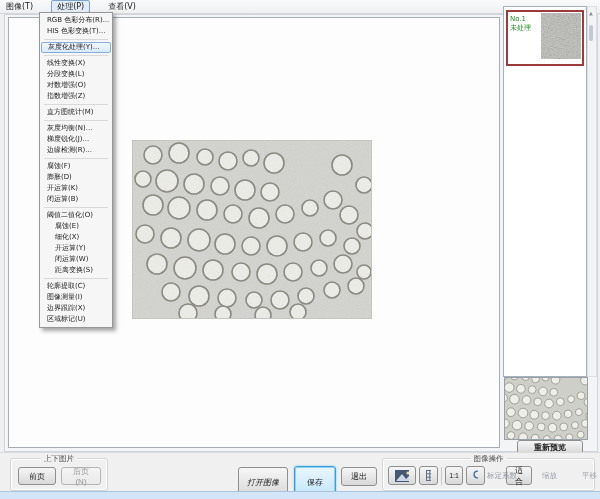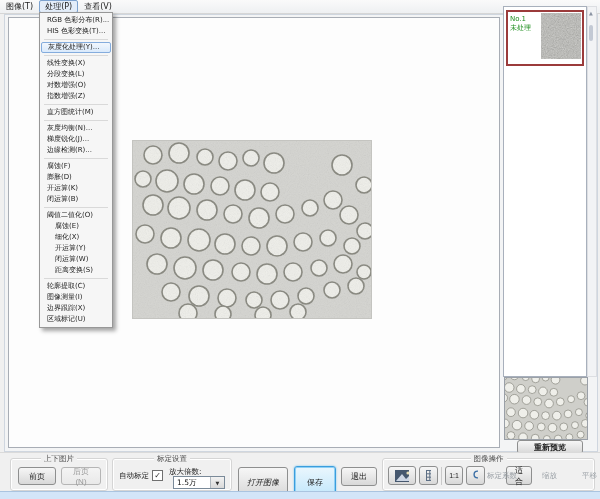--- a/index.html
+++ b/index.html
@@ -1,21 +1,21 @@
 <!DOCTYPE html>
 <html><head>
 <meta charset="utf-8">
 <style>
   html,body{margin:0;padding:0;width:600px;height:499px;overflow:hidden;
     background:#f0f0f0;font-family:"DejaVu Sans",sans-serif;
     -webkit-font-smoothing:antialiased;}
   
   .menubar{position:absolute;left:0;top:0;width:600px;height:13px;
     background:linear-gradient(#fafafa,#eef0f2);border-bottom:1px solid #d6d6d6;
-    display:flex;align-items:center;font-size:8px;color:#222;}
+    display:flex;align-items:center;font-size:8px;color:#222;gap:12px;}
   .menubar .mitem{padding:1px 6px;height:11px;line-height:11px;cursor:default;}
   .menubar .mitem.open{background:#e3edf9;border:1px solid #7da2ce;border-radius:2px;
     padding:0 5px;}
   
   .outer{position:absolute;left:4px;top:14px;width:592px;height:436px;
     background:#f3f4f5;border:1px solid #cfd6df;}
   .canvas{position:absolute;left:8px;top:17px;width:490px;height:429px;
     background:#fdfdfd;border:1px solid #a8adb5;}
   .particle{position:absolute;left:133px;top:141px;width:238px;height:177px;
     box-shadow:0 0 0 1px #c4c4c0;}
@@ -226,34 +226,20 @@
 <button class="btn previewbtn">重新预览</button>
 
 <div class="toolbar">
 
   <div class="group" style="left:10px;top:5px;width:96px;height:31px;">
     <span class="gtitle">上下图片</span>
     <button class="btn" style="position:absolute;left:7px;top:8px;width:38px;height:18px;">前页</button>
     <button class="btn disabled" style="position:absolute;left:50px;top:8px;width:40px;height:18px;">后页(N)</button>
   </div>
 
-  <div class="group" style="left:112px;top:5px;width:118px;height:31px;">
-    <span class="gtitle">标定设置</span>
-    <div class="cbrow" style="position:absolute;left:6px;top:11px;">
-      <span>自动标定</span>
-      <span class="checkbox">✓</span>
-    </div>
-    <div class="cbrow" style="position:absolute;left:56px;top:8px;">
-      <span>放大倍数:</span>
-    </div>
-    <div class="combo" style="position:absolute;left:60px;top:17px;width:52px;height:13px;">
-      <span class="val">1.5万</span>
-      <span class="arr">▼</span>
-    </div>
-  </div>
 
   <button class="btn" style="position:absolute;left:238px;top:14px;width:50px;height:30px;font-style:italic;">打开图像</button>
   <button class="btn focused" style="position:absolute;left:294px;top:13px;width:42px;height:33px;">保存</button>
   <button class="btn" style="position:absolute;left:341px;top:14px;width:36px;height:19px;">退出</button>
 
   <div class="group" style="left:382px;top:5px;width:211px;height:31px;">
     <span class="gtitle">图像操作</span>
     <div style="position:absolute;left:5px;top:7px;display:flex;align-items:center;">
       <button class="btn" style="width:28px;height:19px;">
         <svg width="18" height="12">

